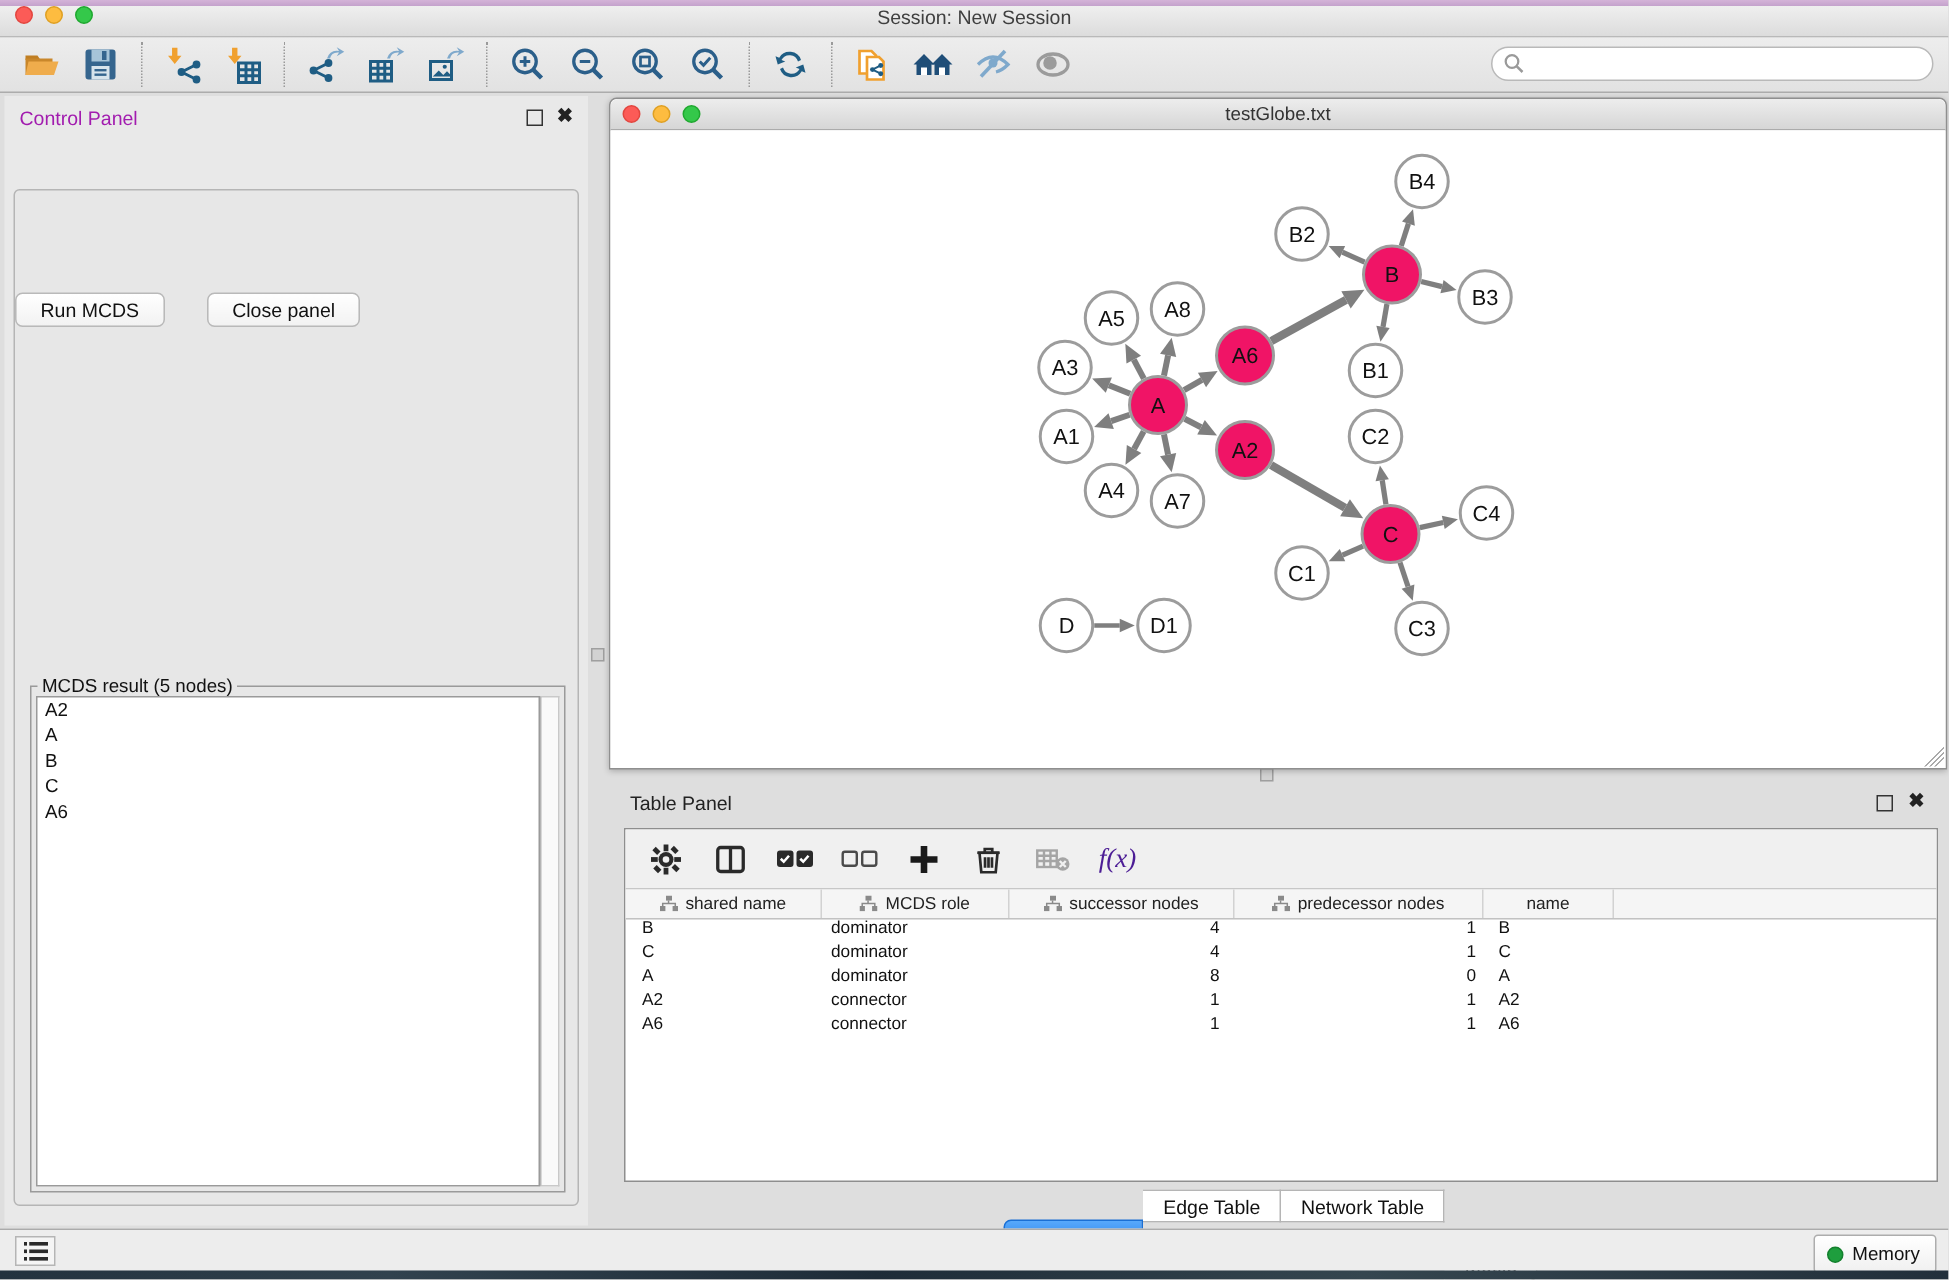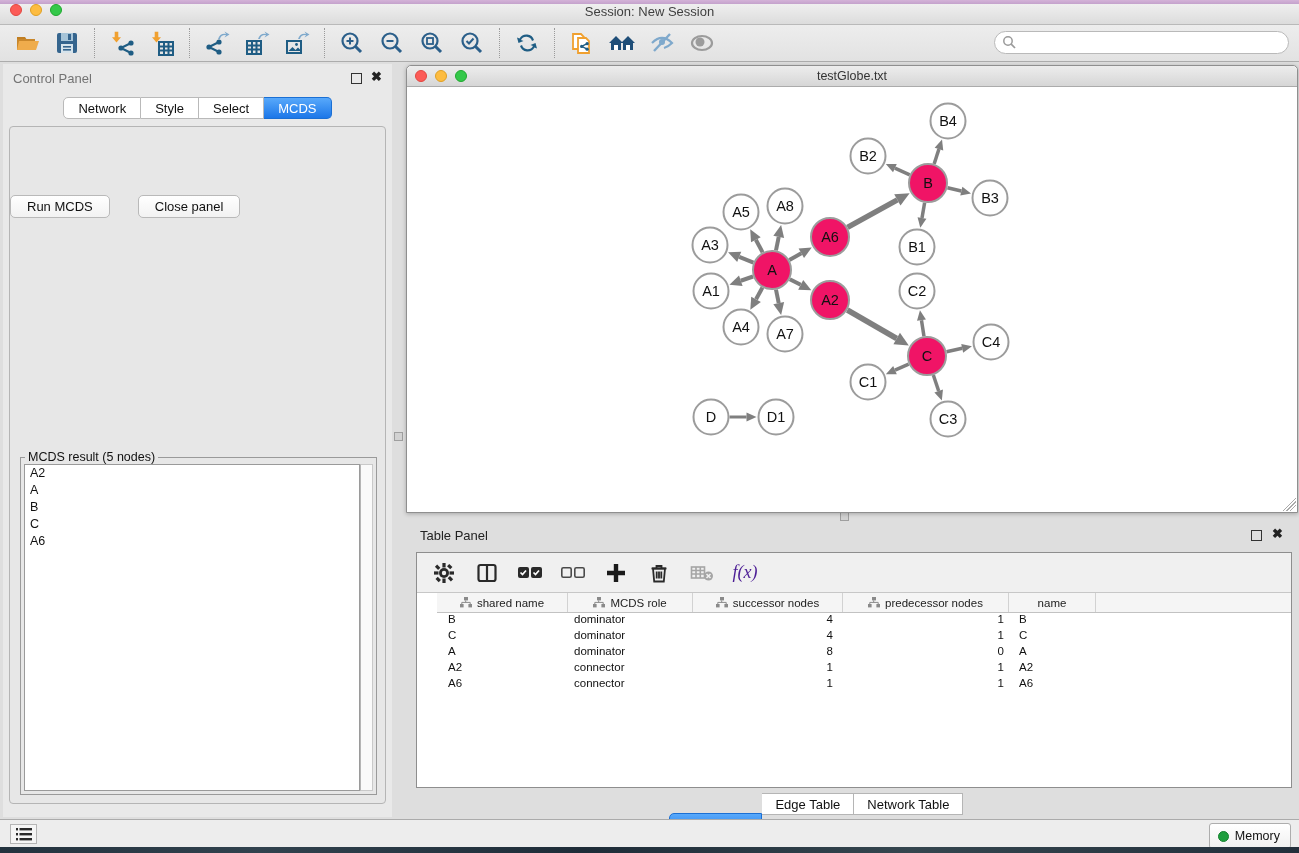--- a/index.html
+++ b/index.html
@@ -31,21 +31,21 @@
   .search-wrap input { width:100%; height:100%; border:1px solid #B9B9B9; border-radius:12px;
     background:#FFFFFF; padding:0 8px 0 26px; font-size:12px; outline:none; }
   .search-glyph { position:absolute; left:8px; top:4px; }
 
   
   .workspace { position:absolute; left:0; top:62px; width:1299px; height:757px; background:#DEDEDE; }
 
   
   .control-panel { position:absolute; left:3px; top:2px; width:389px; height:753px; background:#E9E9E9; }
   .panel-head { position:absolute; left:0; top:0; width:100%; height:26px; }
-  .panel-title { position:absolute; left:10px; top:7px; font-size:13px; color:#737373; }
+  .panel-title { position:absolute; left:10px; top:7px; font-size:13px; color:#a21caf; }
   .float-btn { position:absolute; width:11px; height:11px; border:1.5px solid #333; top:9px; cursor:pointer; }
   .close-btn { position:absolute; top:5px; font-size:13px; font-weight:bold; color:#222; cursor:pointer; }
   .cp-float { right:30px; } .cp-close { right:10px; }
 
   .seg-tabs { position:absolute; top:33px; left:0; width:100%; display:flex; justify-content:center; }
   .seg { height:22px; line-height:21px; padding:0 14px; font-size:13px; background:#FFFFFF;
     border:1px solid #B9B9B9; border-left:none; color:#111; cursor:pointer; }
   .seg:first-child { border-left:1px solid #B9B9B9; border-radius:5px 0 0 5px; }
   .seg:last-child { border-radius:0 5px 5px 0; }
   .seg.active { background:linear-gradient(#58A9FB,#1C77E8); border-color:#1A6FD4; color:#fff; }
@@ -95,21 +95,21 @@
   
   .table-panel { position:absolute; left:395px; top:458px; width:904px; height:299px; }
   .tp-title { position:absolute; left:25px; top:8px; font-size:13px; color:#222; }
   .tp-float { right:37px; top:10px; } .tp-close { right:16px; top:6px; }
   .table-container { position:absolute; left:21px; top:32px; width:876px; height:236px;
     border:1px solid #8E8E8E; background:#fff; }
   .tt-toolbar { position:absolute; left:0; top:0; width:100%; height:40px; background:#F0F0F0;
     border-bottom:1px solid #C7C7C7; display:flex; align-items:center; gap:17px; padding-left:14px; }
   .tt-btn { width:26px; height:26px; display:flex; align-items:center; justify-content:center; cursor:pointer; }
   .fx { font-family:"Liberation Serif", serif; font-style:italic; font-size:18px; color:#4c1d95; }
-  .grid-table { position:absolute; left:0; top:40px; right:0; bottom:0; font-size:11.5px; color:#111;padding-left:20px; }
+  .grid-table { position:absolute; left:0; top:40px; right:0; bottom:0; font-size:11.5px; color:#111; }
   .gt-header { display:flex; height:20px; background:#F5F5F5; border-bottom:1px solid #C2C2C2; }
   .gt-hcell { display:flex; align-items:center; justify-content:center; gap:5px;
     border-right:1px solid #D2D2D2; font-size:11.5px; color:#222; cursor:pointer; }
   .gt-hcell:last-child { border-right:none; }
   .gt-row { display:flex; height:16px; cursor:pointer; }
   .gt-cell { overflow:hidden; white-space:nowrap; }
   .c0 { width:131px; } .c1 { width:125px; } .c2 { width:150px; } .c3 { width:166px; } .c4 { width:87px; } .c5 { flex:1; }
   .gt-row .c0 { padding-left:11px; } .gt-row .c1 { padding-left:6px; }
   .gt-row .c2 { text-align:right; padding-right:10px; } .gt-row .c3 { text-align:right; padding-right:5px; }
   .gt-row .c4 { padding-left:10px; }
@@ -309,26 +309,20 @@
   </div>
 </div>
 
 <div class="workspace">
 
   <div class="control-panel">
     <div class="panel-head">
       <span class="panel-title">Control Panel</span>
       <span class="float-btn cp-float"></span>
       <span class="close-btn cp-close">✖</span>
-    </div>
-    <div class="seg-tabs">
-      <span class="seg">Network</span>
-      <span class="seg">Style</span>
-      <span class="seg">Select</span>
-      <span class="seg active">MCDS</span>
     </div>
     <div class="cp-box">
       <div class="cp-buttons">
         <button class="push-btn">Run MCDS</button>
         <button class="push-btn">Close panel</button>
       </div>
       <div class="mcds-fieldset">
         <span class="mcds-legend">MCDS result (5 nodes)</span>
         <div class="mcds-list">
             <div class="mcds-item">A2</div>

